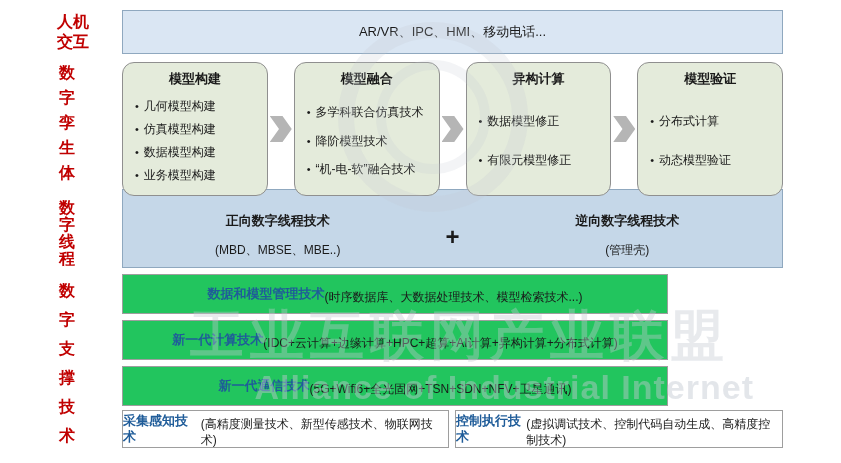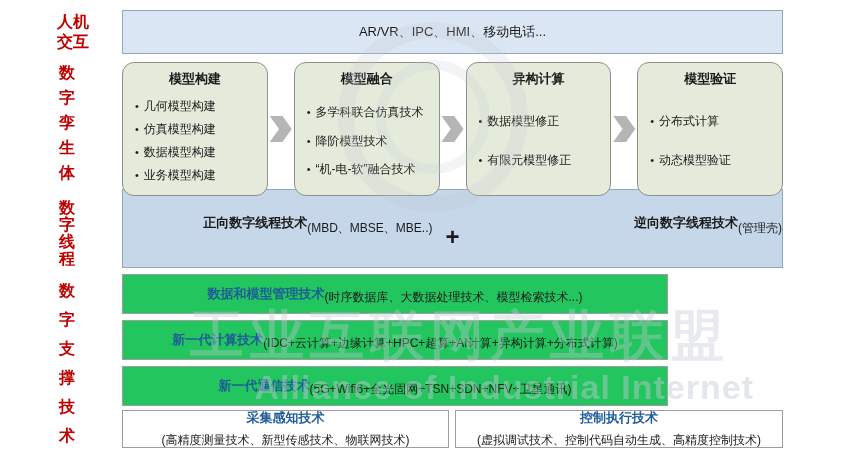--- a/index.html
+++ b/index.html
@@ -37,38 +37,38 @@
           flex:1 1 auto;padding-left:4px;}
   .gitems li{display:flex;align-items:flex-start;font-size:12px;color:var(--ink);line-height:14px;}
   .blt{margin-right:5px;font-size:11px;line-height:14px;}
   .harrow{flex:0 0 22px;height:26px;align-self:center;background:var(--arrow);margin:0 2px;
           clip-path:polygon(0 0,58% 0,100% 50%,58% 100%,0 100%,42% 50%);}
 
   
   .band{position:absolute;left:122px;top:189px;width:661px;height:79px;
         background:var(--band-fill);border:1px solid var(--band-border);
         display:flex;align-items:stretch;z-index:1;}
-  .band-col{flex:1 1 0;display:flex;flex-direction:row;align-items:center;justify-content:flex-end;
-            padding-bottom:0;}
+  .band-col{flex:1 1 0;display:flex;flex-direction:column;align-items:center;justify-content:flex-end;
+            padding-bottom:8px;}
   .band-title{font-weight:bold;font-size:13px;color:var(--ink);margin-bottom:12px;}
   .band-sub{font-size:12px;color:var(--ink);}
   .band-plus{flex:0 0 40px;display:flex;align-items:center;justify-content:center;
              font-size:24px;font-weight:bold;color:var(--ink);padding-top:16px;}
 
   
   .bar{position:absolute;left:122px;width:546px;height:40px;background:#22c55e;
        border:1px solid var(--bar-border);display:flex;flex-direction:row;
        align-items:center;justify-content:center;z-index:2;}
   .bar1{top:274px;} .bar2{top:320px;} .bar3{top:366px;}
   .bar-title{color:var(--blue);font-weight:bold;font-size:13px;line-height:16px;}
   .bar-sub{color:var(--ink);font-size:12px;line-height:16px;margin-top:6px;}
 
   
   .bbox{position:absolute;top:410px;height:38px;background:#fff;border:1px solid var(--bar-border);
-        display:flex;flex-direction:column;align-items:center;justify-content:center;z-index:2;}
+        display:flex;flex-direction:row;align-items:center;justify-content:center;z-index:2;}
   .bbox-left{left:122px;width:327px;}
   .bbox-right{left:455px;width:328px;}
 
   
   .wm{position:absolute;pointer-events:none;z-index:6;color:var(--wm);text-align:right;}
   .wm-cn{left:110px;top:300px;width:620px;font-size:54px;font-weight:bold;
          letter-spacing:6px;opacity:.38;}
   .wm-en{left:114px;top:368px;width:640px;font-size:34px;font-weight:bold;
          letter-spacing:1px;opacity:.45;}
   .wm-gear{position:absolute;pointer-events:none;z-index:6;left:338px;top:22px;

